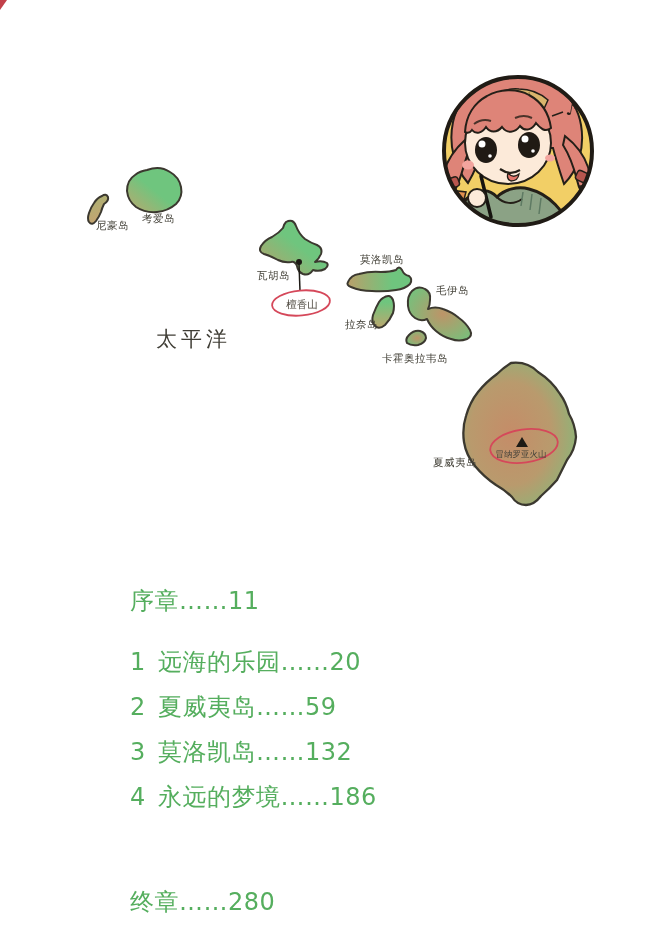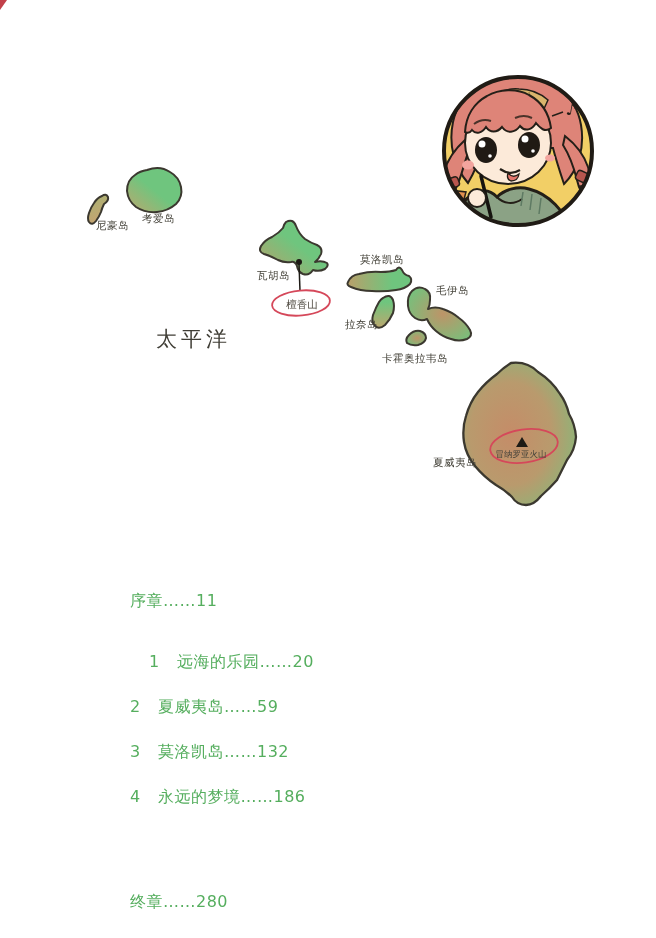--- a/index.html
+++ b/index.html
@@ -6,23 +6,23 @@
   .page{
     position:relative;width:656px;height:938px;background:#ffffff;overflow:hidden;
     font-family:"DejaVu Sans",sans-serif;
   }
   svg{position:absolute;left:0;top:0;}
   .maplabel{font-size:10.5px;fill:#45433a;letter-spacing:0.5px;font-family:"DejaVu Sans",sans-serif;}
   .maplabel-small{font-size:8.5px;fill:#45433a;font-family:"DejaVu Sans",sans-serif;}
   .annot-label{font-size:10.5px;fill:#4a453c;font-family:"DejaVu Sans",sans-serif;}
   .ocean-label{font-size:21px;fill:#3f3d35;letter-spacing:4px;font-family:"DejaVu Sans",sans-serif;}
   .toc{position:absolute;left:130px;top:0;width:420px;color:#55ae5e;}
-  .toc-row{position:absolute;left:0;font-size:16px;line-height:22px;letter-spacing:0.5px;white-space:nowrap;}
+  .toc-row{position:absolute;left:0;font-size:24px;line-height:22px;letter-spacing:0.5px;white-space:nowrap;}
   .toc-row.r0{top:590px;}
-  .toc-row.r1{top:651px;margin-left:19px;}
+  .toc-row.r1{top:651px;}
   .toc-row.r2{top:696px;}
   .toc-row.r3{top:741px;}
   .toc-row.r4{top:786px;}
   .toc-row.r5{top:847px;margin-top:44px;}
   .toc-num{display:inline-block;width:28px;}
   .toc-num:empty{display:none;}
 </style>
 </head>
 <body>
 

